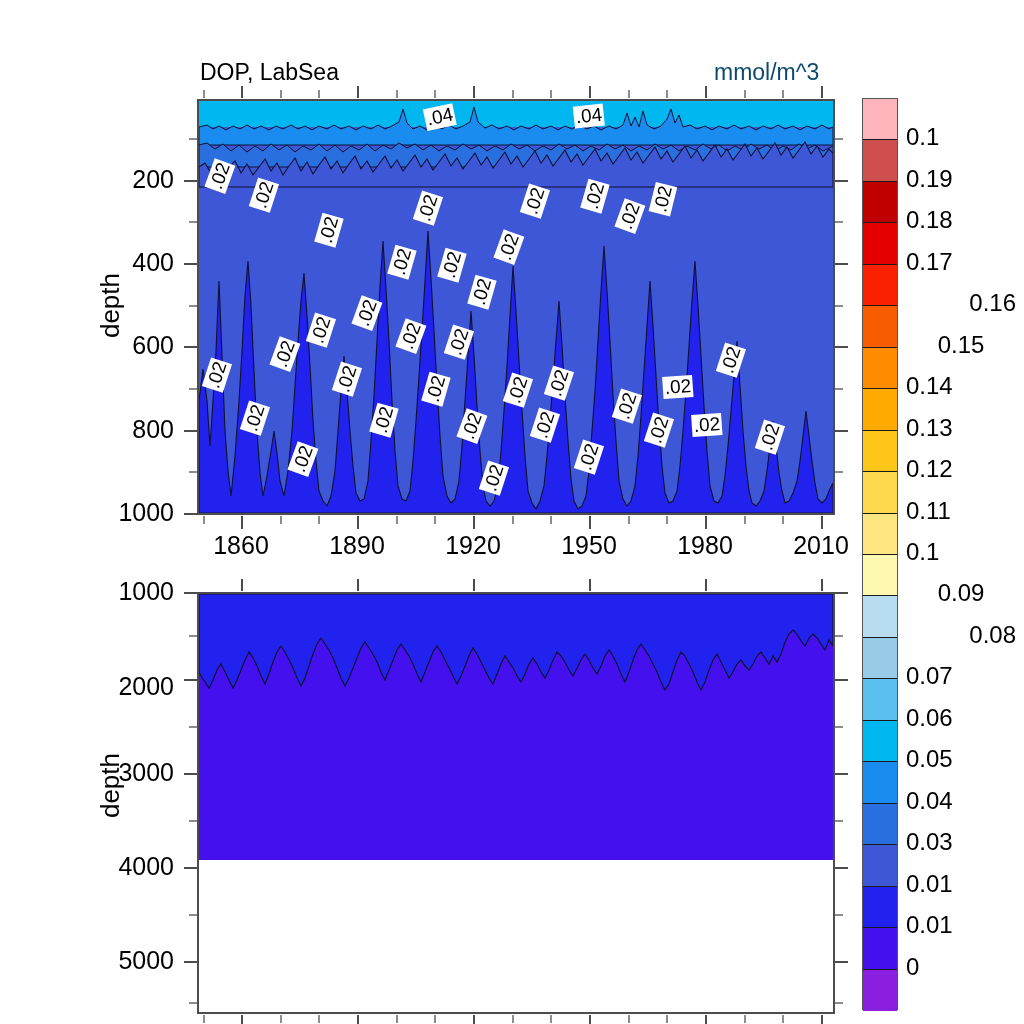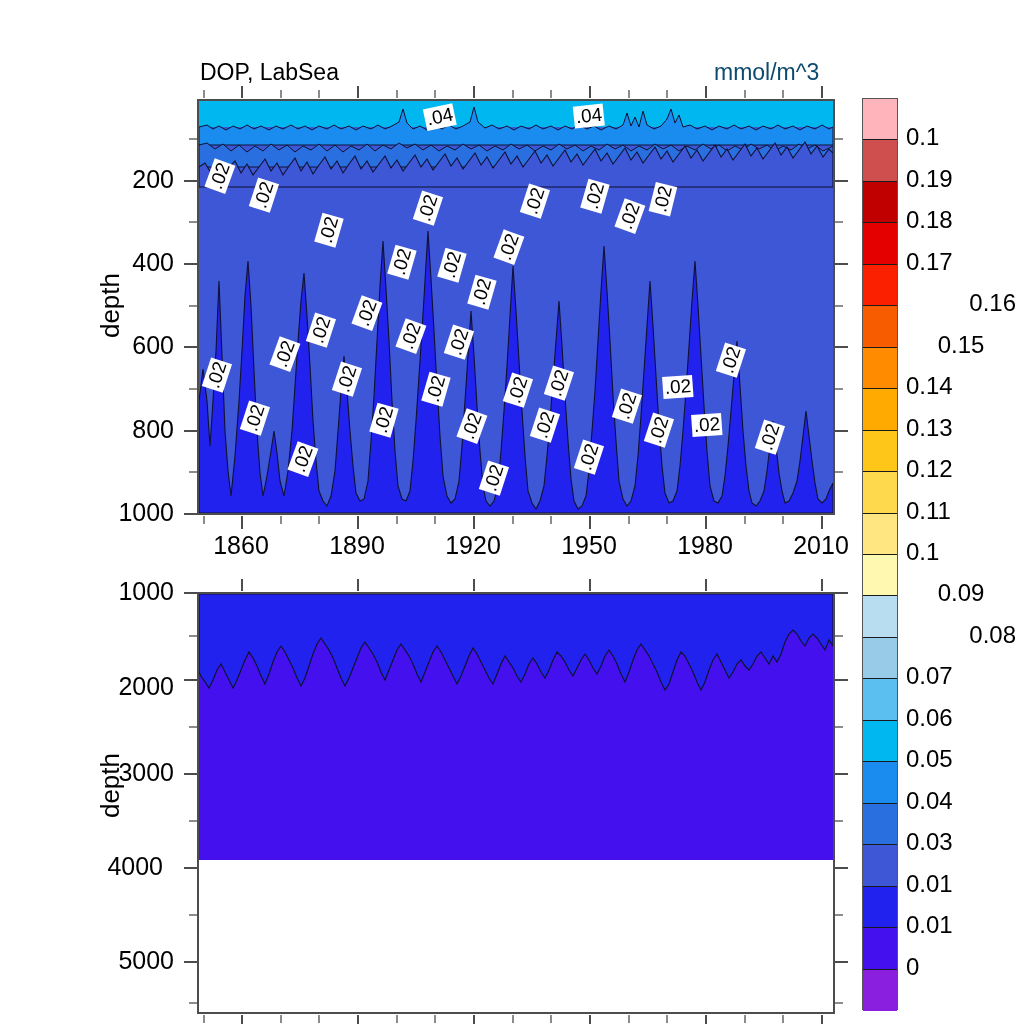--- a/index.html
+++ b/index.html
@@ -351,21 +351,21 @@
   <div class="abs axis-label-y" style="left:50px; top:770px; width:120px;">depth</div>
 
   <div class="abs">
     <div class="tick major-y abs" style="left:184px; top:592px;"></div>
     <div class="abs tick-text" style="left:85px; top:577px; width:89px;">1000</div>
     <div class="tick major-y abs" style="left:184px; top:679px;"></div>
     <div class="abs tick-text" style="left:85px; top:664px; width:89px;margin-top:8px;">2000</div>
     <div class="tick major-y abs" style="left:184px; top:773px;"></div>
     <div class="abs tick-text" style="left:85px; top:758px; width:89px;">3000</div>
     <div class="tick major-y abs" style="left:184px; top:867px;"></div>
-    <div class="abs tick-text" style="left:74px; top:852px; width:89px;">4000</div>
+    <div class="abs tick-text" style="left:85px; top:852px; width:89px;">4000</div>
     <div class="tick major-y abs" style="left:184px; top:961px;"></div>
     <div class="abs tick-text" style="left:85px; top:946px; width:89px;">5000</div>
 
     <div class="tick minor-y abs" style="left:189px; top:635px;"></div>
     <div class="tick minor-y abs" style="left:189px; top:726px;"></div>
     <div class="tick minor-y abs" style="left:189px; top:820px;"></div>
     <div class="tick minor-y abs" style="left:189px; top:914px;"></div>
     <div class="tick minor-y abs" style="left:189px; top:1002px;"></div>
   </div>
 

